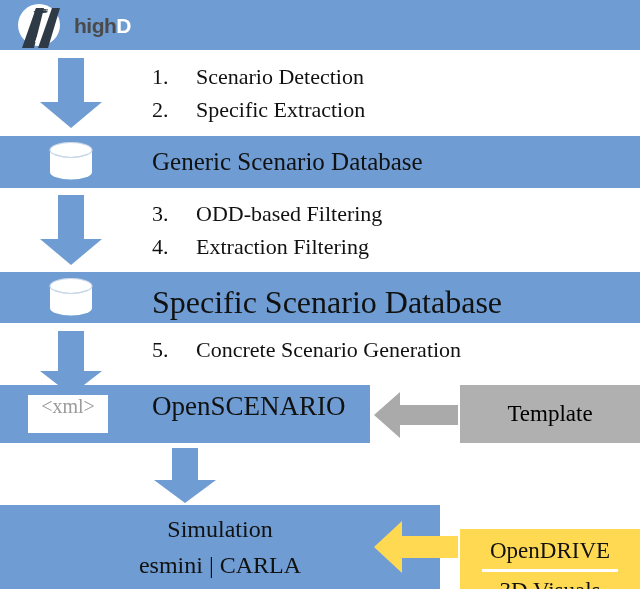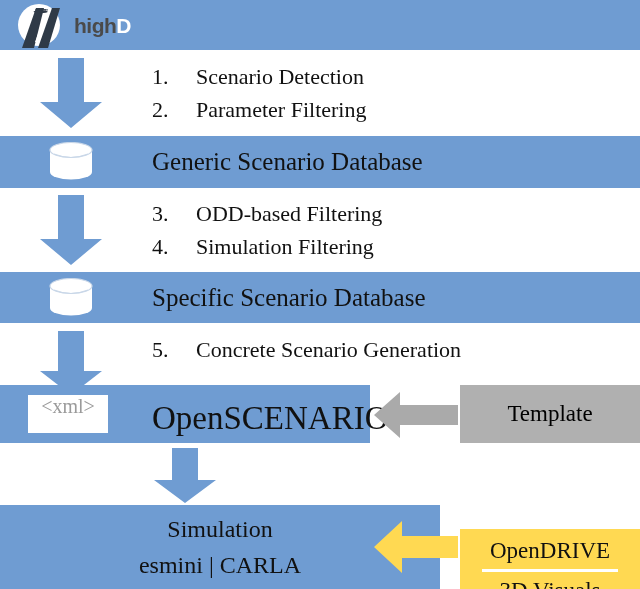--- a/index.html
+++ b/index.html
@@ -69,21 +69,21 @@
   #db1-band { top: 136px; height: 52px; }
   #db2-band { top: 272px; height: 51px; }
   .db-icon-wrap {
     position: absolute;
     left: 44px;
     top: 6px;
     width: 54px;
     height: 40px;
   }
   .db-title1 { position: absolute; left: 152px; top: 12px; font-size: 25px; }
-  .db-title2 { position: absolute; left: 152px; top: 12px; font-size: 25px; }
+  .db-title2 { position: absolute; left: 152px; top: 12px; font-size: 32px; }
 
   
   .steps {
     position: absolute;
     left: 152px;
     font-size: 22px;
     color: #111111;
     line-height: 33px;
   }
   .step-row { display: flex; }
@@ -110,21 +110,21 @@
     height: 38px;
     background: #ffffff;
     display: flex;
     justify-content: center;
   }
   .xml-text {
     color: #9a9a9a;
     font-size: 20px;
     font-family: "Liberation Serif", "DejaVu Serif", serif;
   }
-  #scenario-title { position: absolute; left: 152px; top: 15px; font-size: 33px; }
+  #scenario-title { position: absolute; left: 152px; top: 6px; font-size: 27px; }
   #template-box {
     position: absolute;
     left: 460px;
     top: 385px;
     width: 180px;
     height: 58px;
     background: #b0b0b0;
     display: flex;
     align-items: center;
     justify-content: center;
@@ -204,21 +204,21 @@
   <svg class="down-arrow" style="left:36px; top:58px;" width="70" height="72" viewBox="0 0 70 72">
     <polygon points="22,0 48,0 48,44 66,44 35,70 4,44 22,44" fill="#6f9cd2"></polygon>
   </svg>
   <div class="steps" id="steps-a">
     <div class="step-row">
       <span class="step-num">1.</span>
       <span class="step-label">Scenario Detection</span>
     </div>
     <div class="step-row">
       <span class="step-num">2.</span>
-      <span class="step-label">Parameter Filtering</span>
+      <span class="step-label">Specific Extraction</span>
     </div>
   </div>
 
   <div class="band" id="db1-band">
     <div class="db-icon-wrap">
       <svg width="54" height="40" viewBox="0 0 54 40">
         <ellipse cx="27" cy="8" rx="21" ry="7.5" fill="#ffffff"></ellipse>
         <rect x="6" y="8" width="42" height="22" fill="#ffffff"></rect>
         <ellipse cx="27" cy="30" rx="21" ry="7.5" fill="#ffffff"></ellipse>
         <ellipse cx="27" cy="8" rx="21" ry="7.5" fill="none" stroke="#c9d7e8" stroke-width="1.2"></ellipse>
@@ -231,21 +231,21 @@
   <svg class="down-arrow" style="left:36px; top:195px;" width="70" height="72" viewBox="0 0 70 72">
     <polygon points="22,0 48,0 48,44 66,44 35,70 4,44 22,44" fill="#6f9cd2"></polygon>
   </svg>
   <div class="steps" id="steps-b">
     <div class="step-row">
       <span class="step-num">3.</span>
       <span class="step-label">ODD-based Filtering</span>
     </div>
     <div class="step-row">
       <span class="step-num">4.</span>
-      <span class="step-label">Simulation Filtering</span>
+      <span class="step-label">Extraction Filtering</span>
     </div>
   </div>
 
   <div class="band" id="db2-band">
     <div class="db-icon-wrap">
       <svg width="54" height="40" viewBox="0 0 54 40">
         <ellipse cx="27" cy="8" rx="21" ry="7.5" fill="#ffffff"></ellipse>
         <rect x="6" y="8" width="42" height="22" fill="#ffffff"></rect>
         <ellipse cx="27" cy="30" rx="21" ry="7.5" fill="#ffffff"></ellipse>
         <ellipse cx="27" cy="8" rx="21" ry="7.5" fill="none" stroke="#c9d7e8" stroke-width="1.2"></ellipse>

